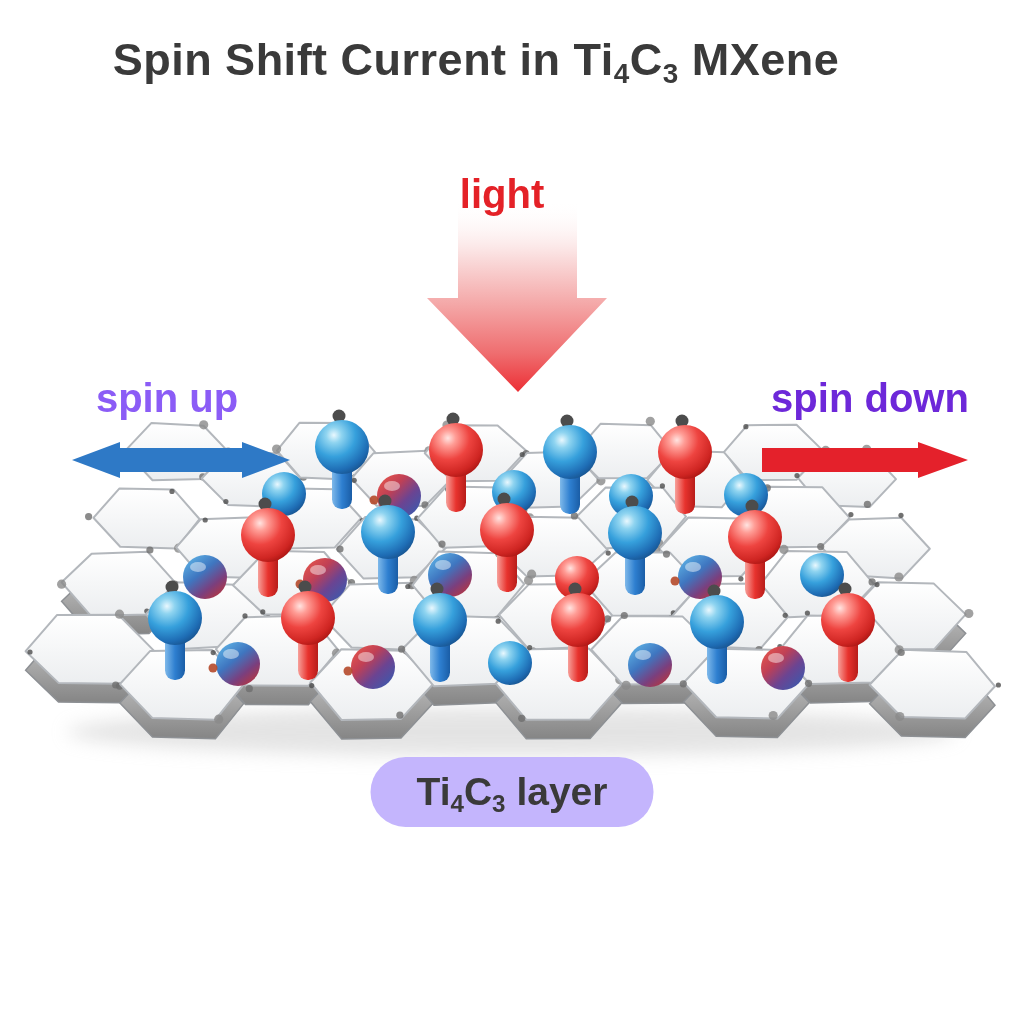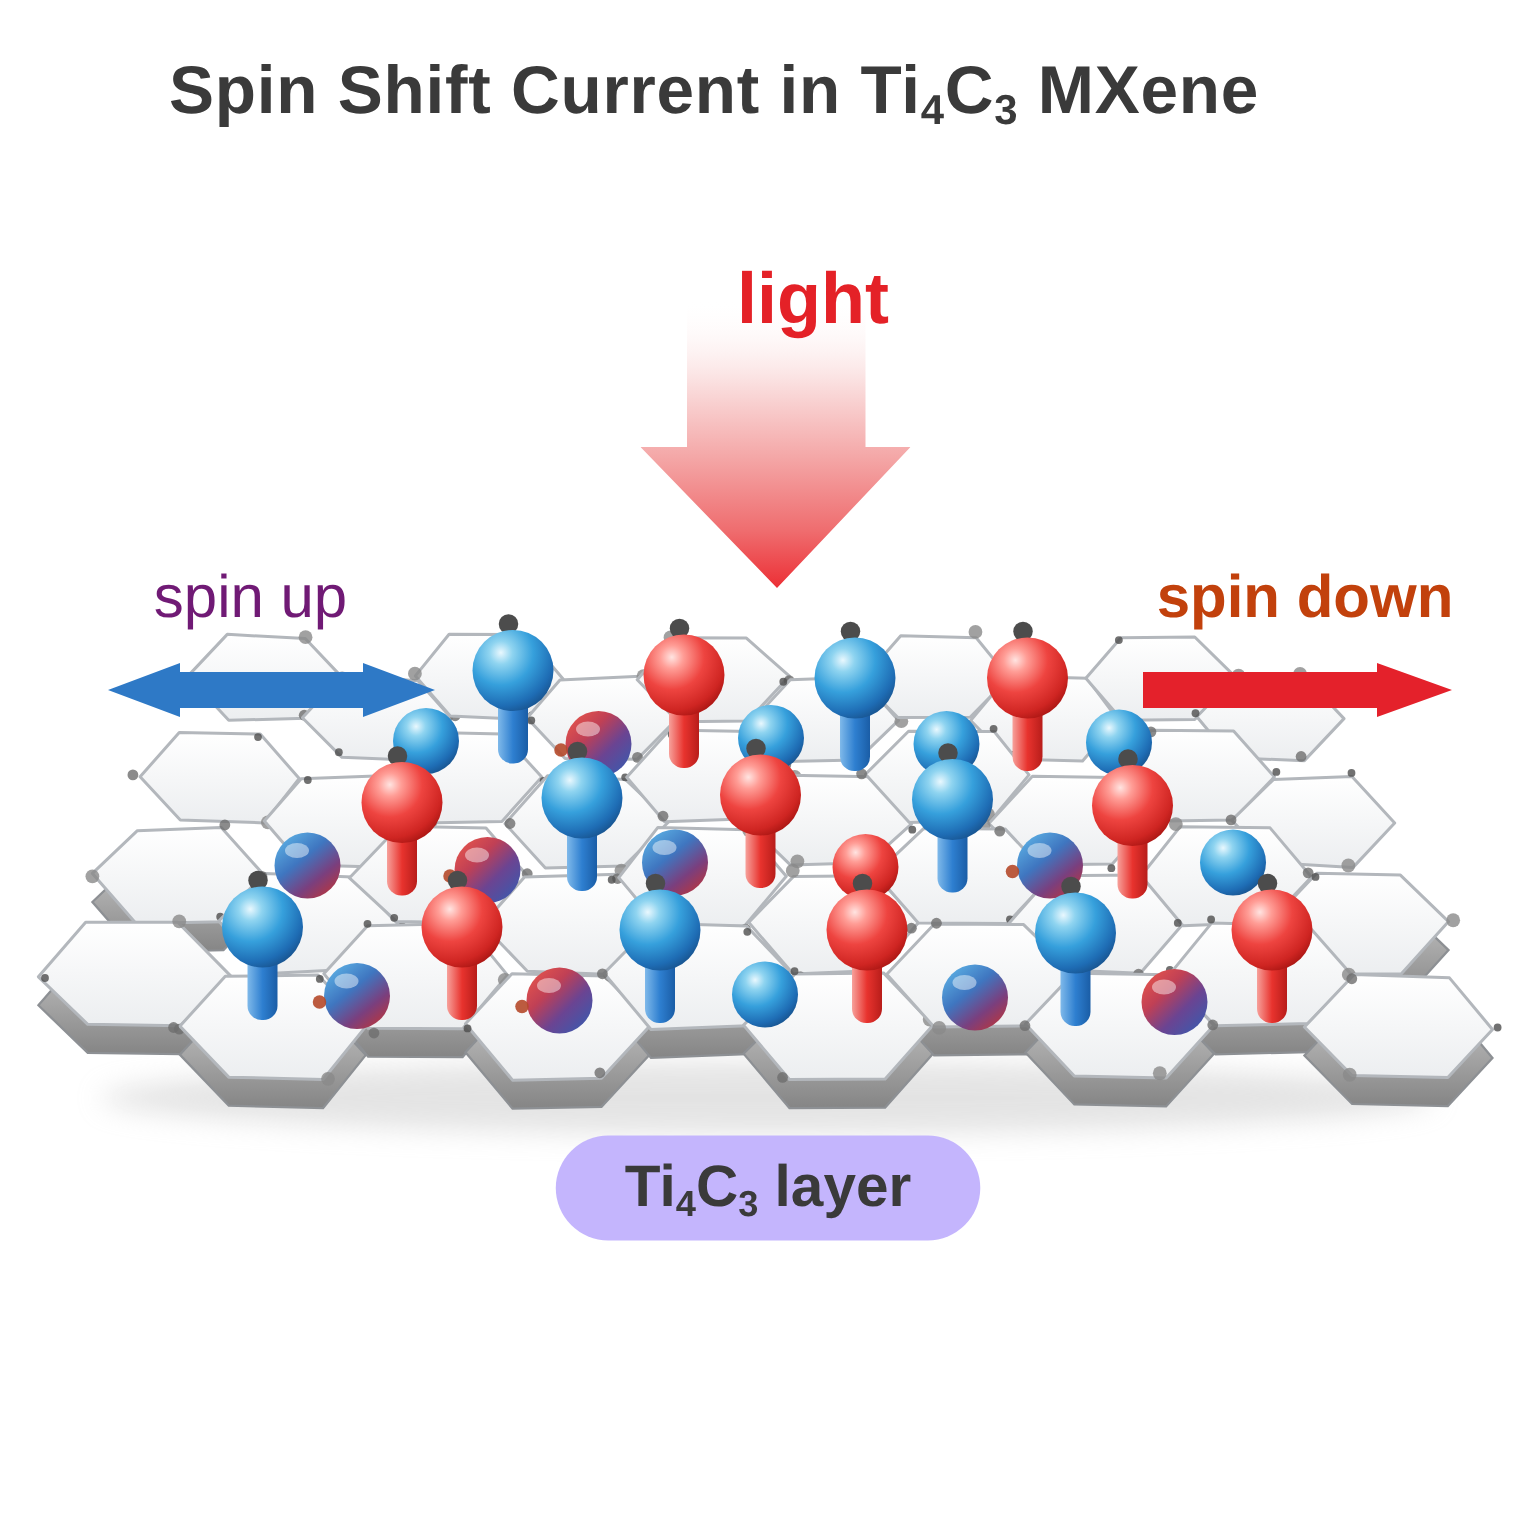--- a/index.html
+++ b/index.html
@@ -7,30 +7,30 @@
     width:1024px;height:1024px;position:relative;overflow:hidden;
     background:#ffffff;font-family:"Liberation Sans",sans-serif;
   }
   .abs{position:absolute}
   .title{
     top:34px;left:0;width:952px;margin:0;text-align:center;
     font-size:45px;font-weight:700;color:#3a3a3a;letter-spacing:.5px;
   }
   sub{font-size:.62em;vertical-align:-0.28em;line-height:0;}
   .light-label{
-    top:172px;left:542px;transform:translateX(-50%);
-    font-size:48px;font-weight:700;color:#e42127;
+    top:172px;left:502px;transform:translateX(-50%);
+    font-size:40px;font-weight:700;color:#e42127;
   }
   .spin-up-label{
     top:376px;left:167px;transform:translateX(-50%);
-    font-size:40px;font-weight:400;color:#701a75;white-space:nowrap;
+    font-size:40px;font-weight:700;color:#8b5cf6;white-space:nowrap;
   }
   .spin-down-label{
     top:376px;left:870px;transform:translateX(-50%);
-    font-size:40px;font-weight:700;color:#c2410c;white-space:nowrap;
+    font-size:40px;font-weight:700;color:#6d28d9;white-space:nowrap;
   }
   .light-arrow{left:427px;top:200px;}
   .blue-arrow{left:72px;top:440px;}
   .red-arrow{left:762px;top:440px;}
   .lattice{left:0;top:0;}
   .layer-pill{
     top:757px;left:50%;transform:translateX(-50%);
     background:#c4b5fd;border-radius:44px;padding:13px 46px;
     font-size:39px;font-weight:700;color:#3a3a3a;white-space:nowrap;
   }

